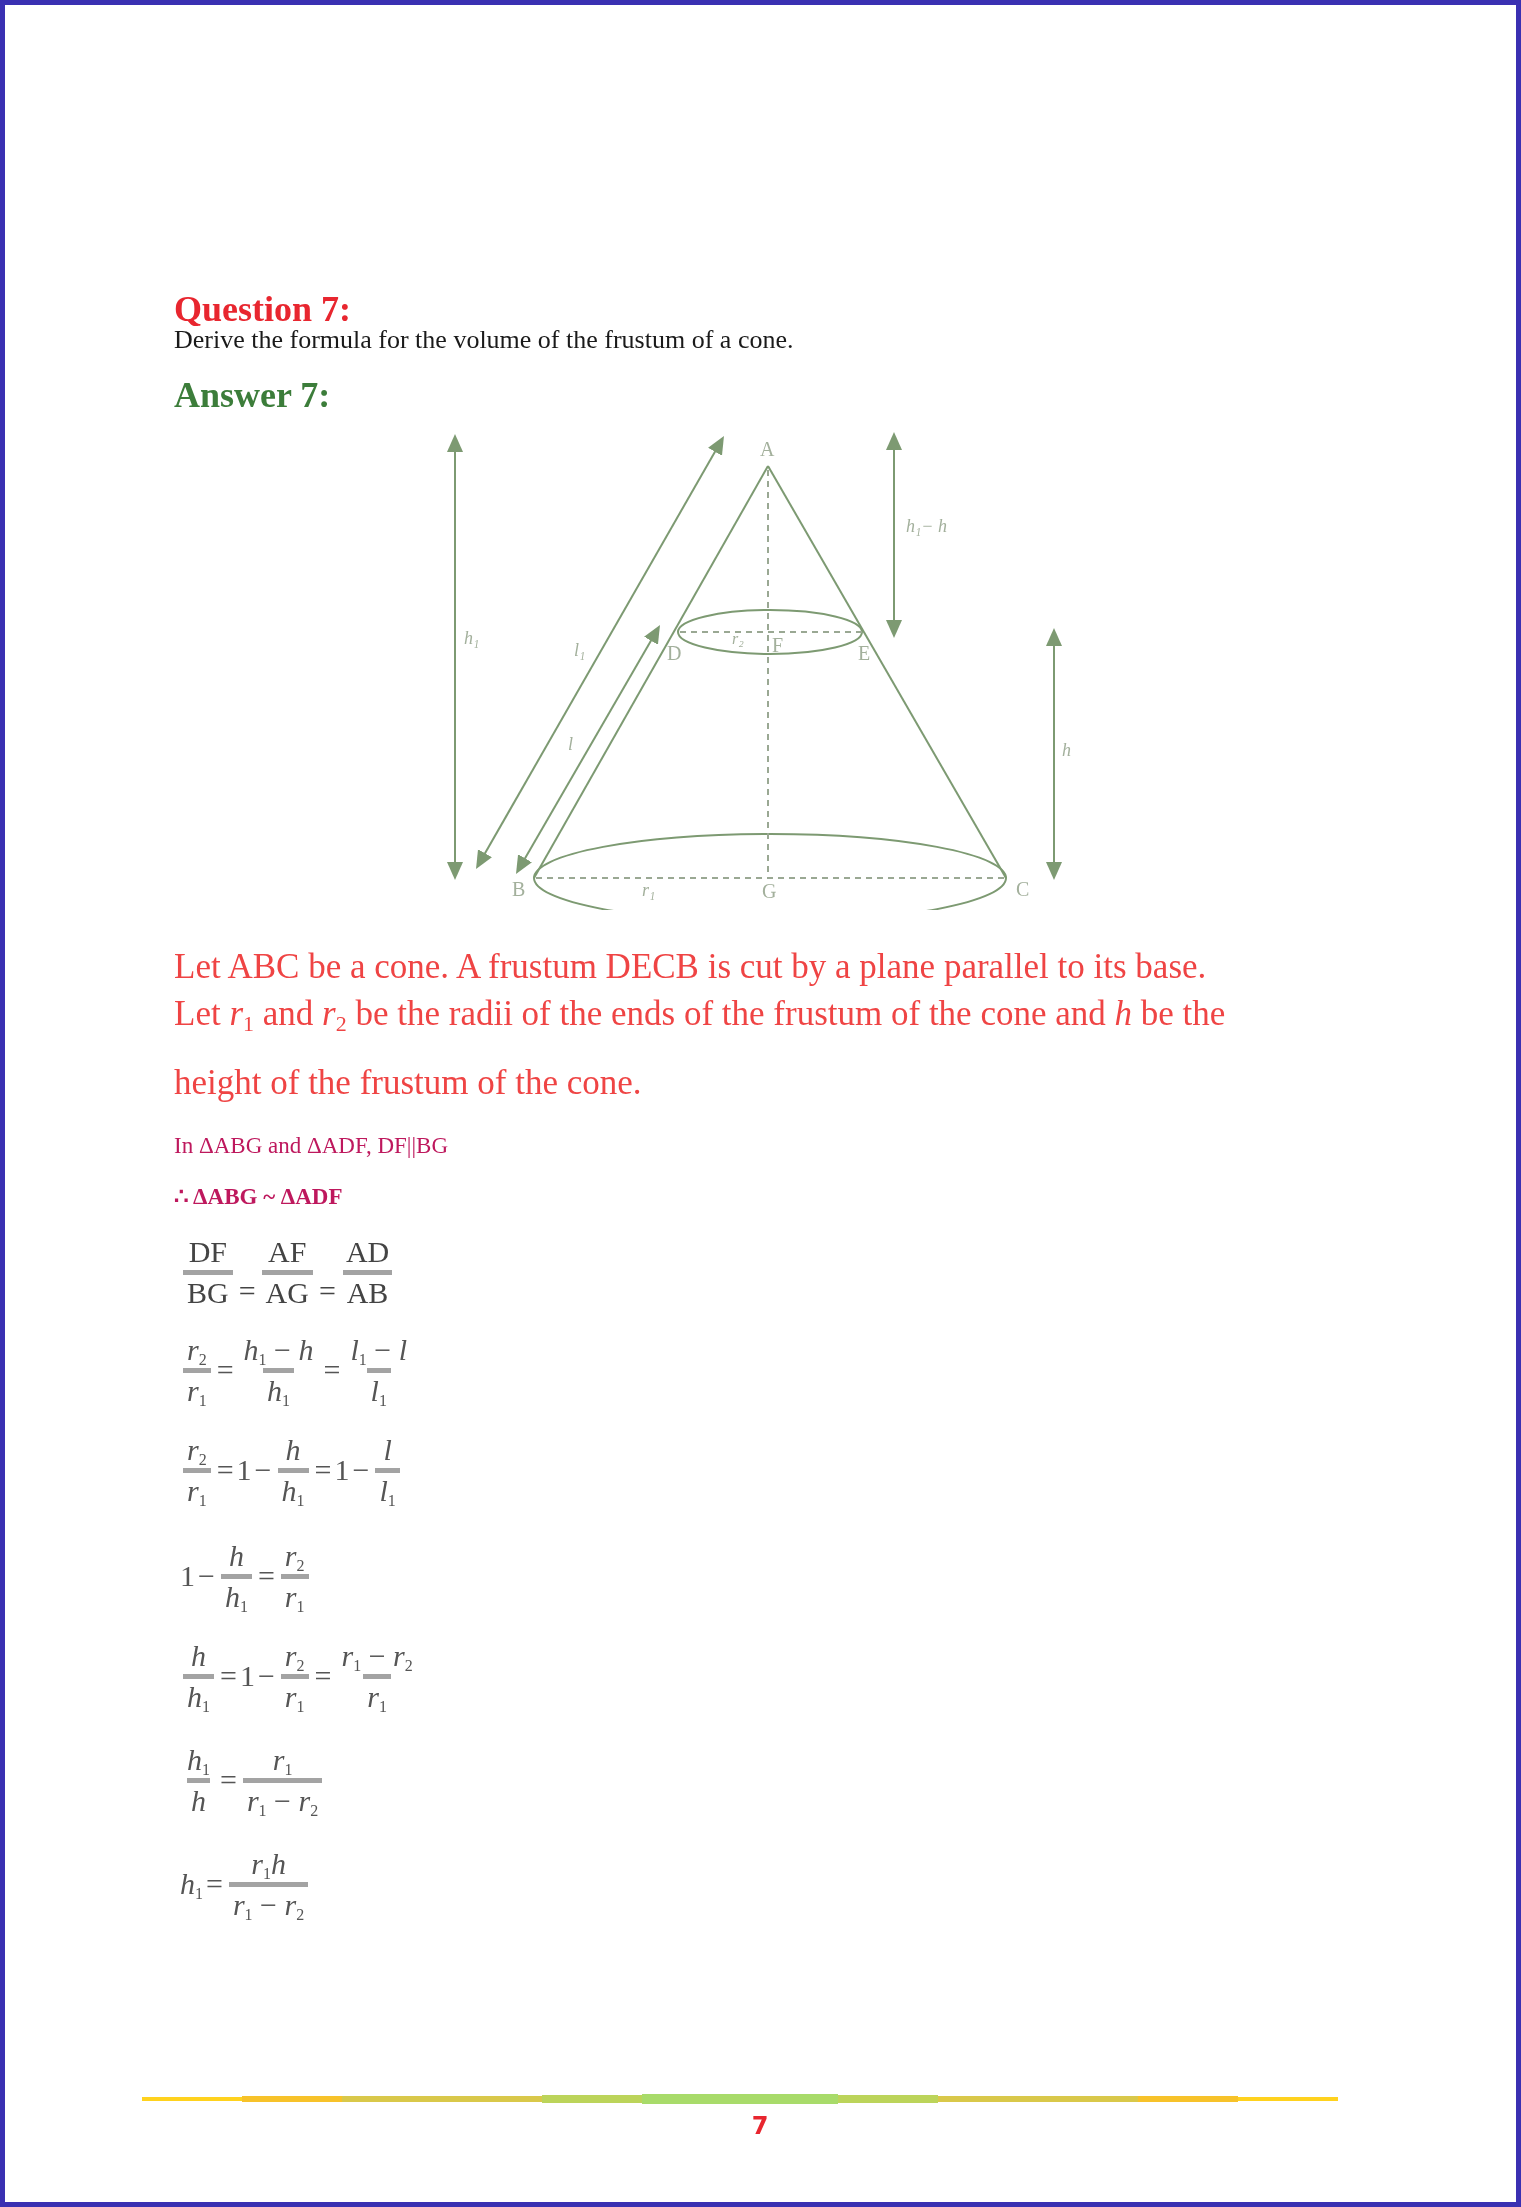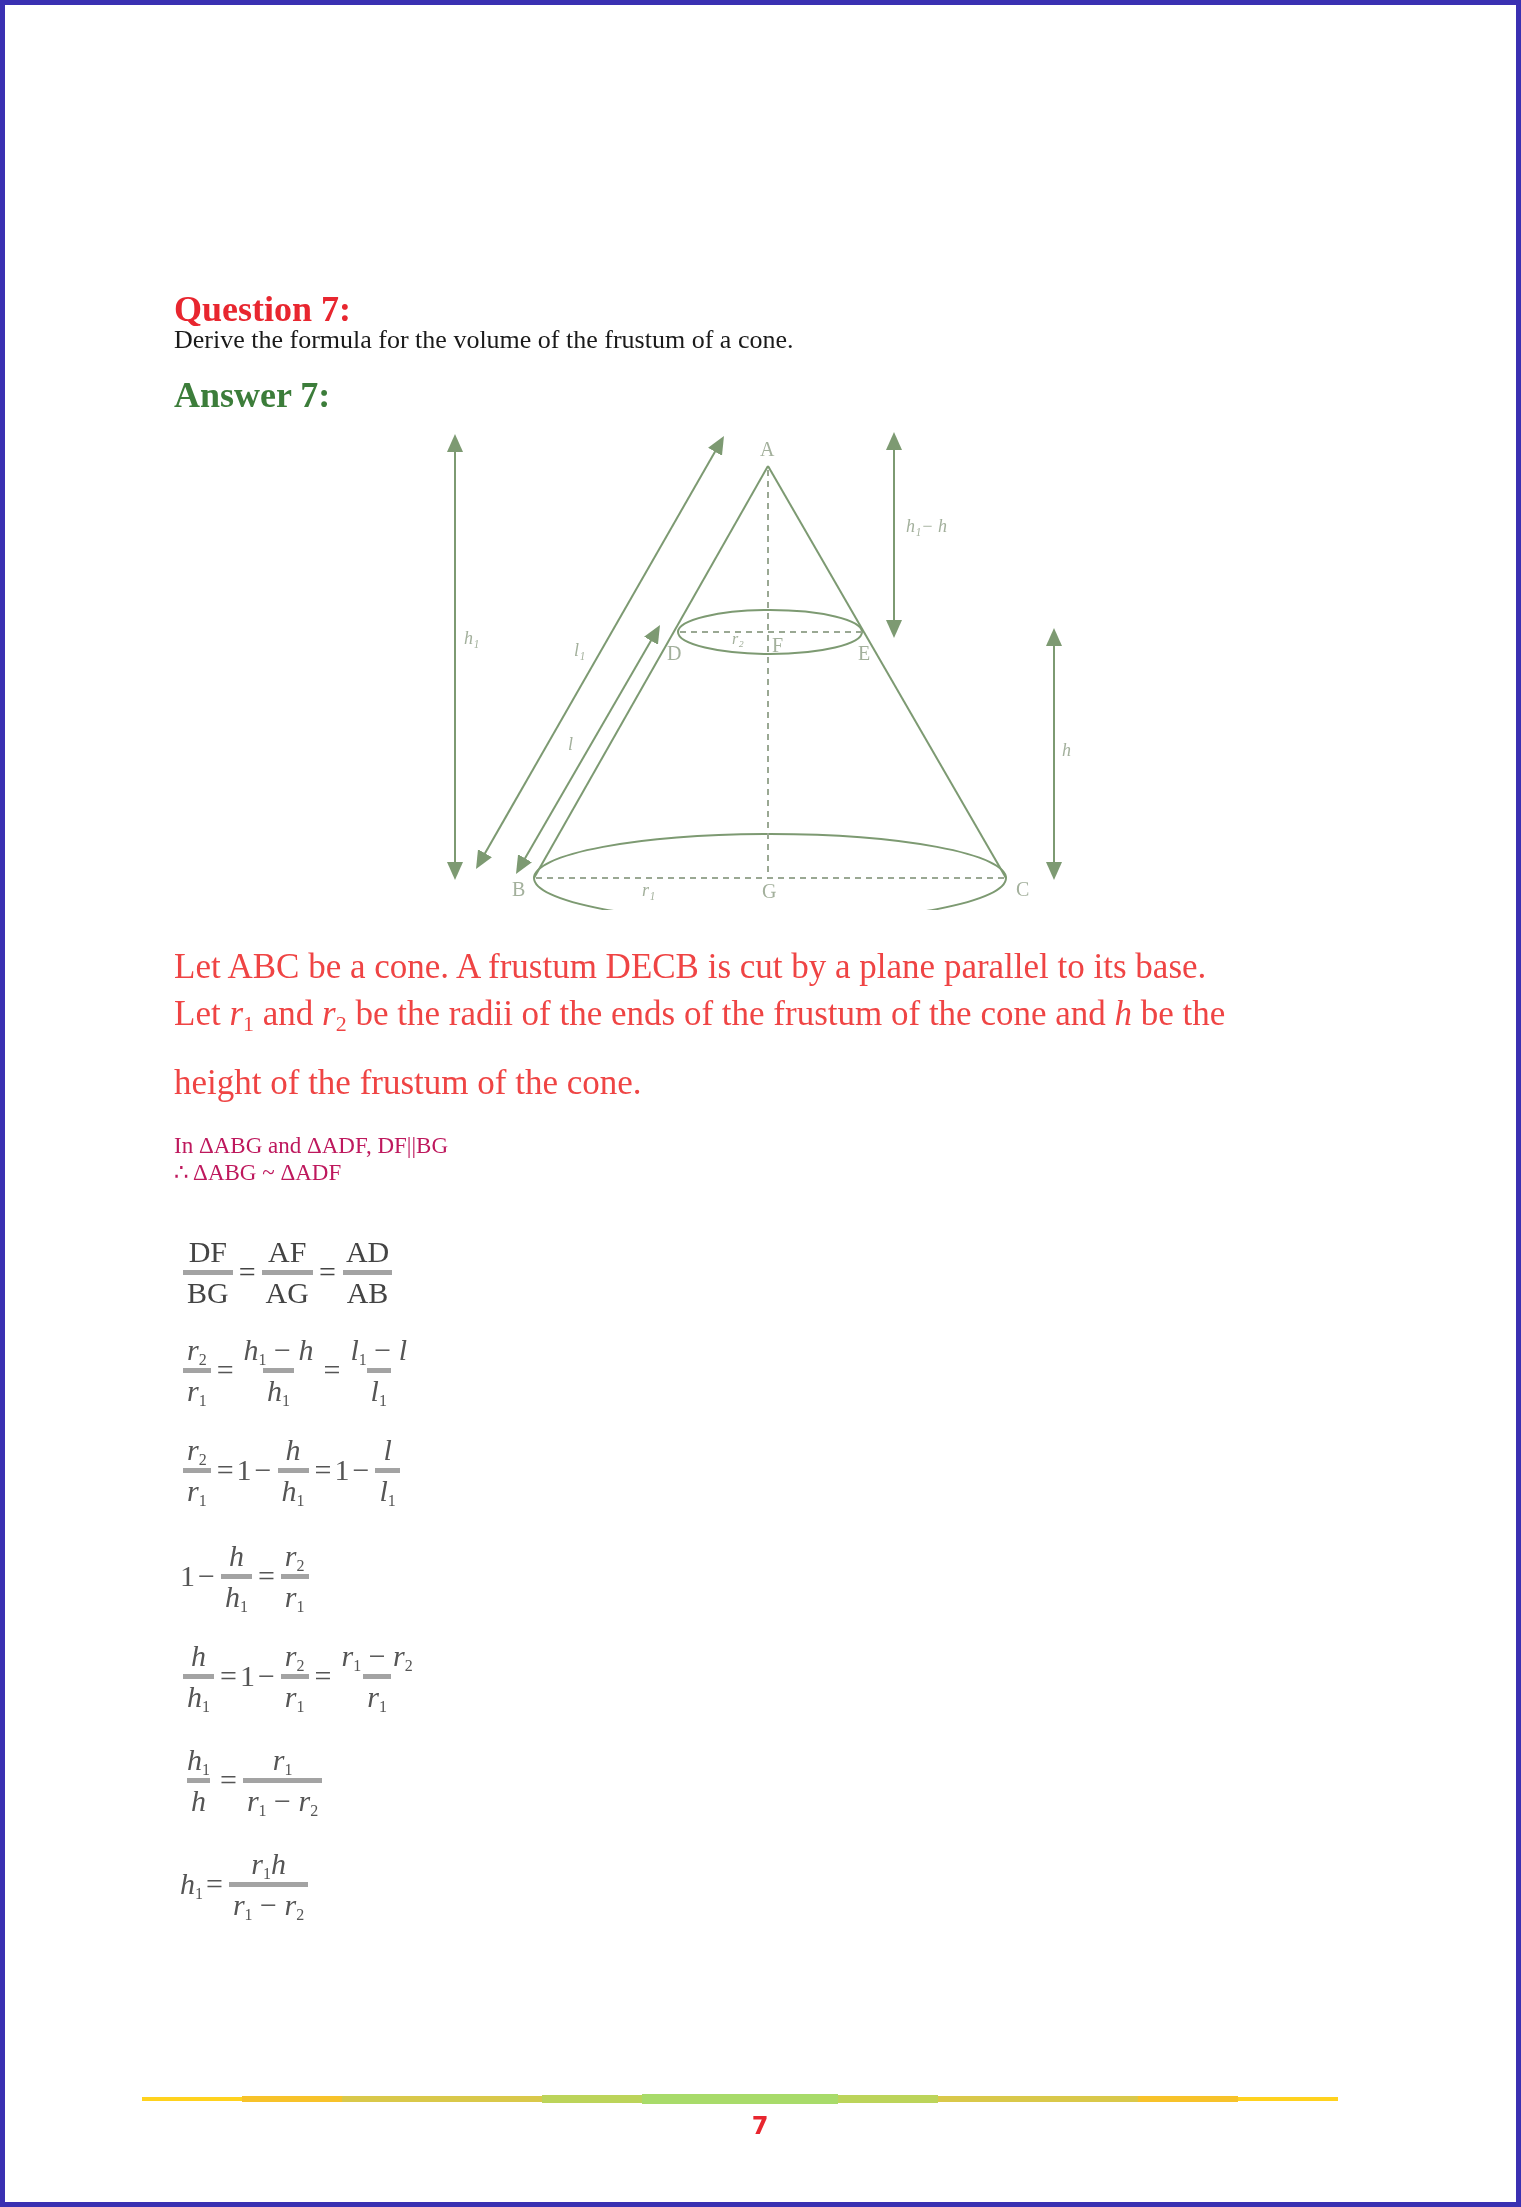--- a/index.html
+++ b/index.html
@@ -15,21 +15,21 @@
   .para i { font-style:italic; }
   .para sub { font-size:22px; vertical-align:-6px; line-height:0; }
   .math-line { position:absolute; left:174px; font-size:23px; color:#be185d; white-space:nowrap; }
   .eq { position:absolute; left:180px; display:flex; align-items:center; color:#555; font-family:"Liberation Serif","DejaVu Serif",serif; font-size:30px; }
   .eq .frac { display:inline-flex; flex-direction:column; align-items:center; margin:0 3px; }
   .eq .frac .num { padding:0 4px 2px; line-height:1.05; }
   .eq .frac .den { padding:2px 4px 0; line-height:1.05; border-top:5px solid #a3a3a3; }
   .eq .op { margin:0 3px; }
   .eq i { font-style:italic; }
   .eq sub { font-size:16px; vertical-align:-5px; line-height:0; }
-  .eq.upright { font-size:30px; color:#444; }
+  .eq.upright { font-size:30px; color:#444;align-items:flex-end; }
   .footer-rule { position:absolute; left:142px; top:2093px; width:1196px; height:12px; }
   .page-num { position:absolute; left:740px; top:2112px; width:40px; text-align:center; font-family:"DejaVu Sans","Liberation Sans",sans-serif; font-weight:bold; font-size:24px; color:#e8262f; }
 </style>
 </head>
 <body>
 
 <div class="page-border"></div>
 
 <div class="q-title serif">Question 7:</div>
 <div class="q-text serif">Derive the formula for the volume of the frustum of a cone.</div>
@@ -79,21 +79,21 @@
   <text x="568" y="750" font-size="18" font-style="italic">l</text>
   <text x="642" y="896" font-size="18" font-style="italic">r₁</text>
   <text x="732" y="644" font-size="16" font-style="italic">r₂</text>
 </svg>
 
 <div class="para serif" style="top:947px;">Let ABC be a cone. A frustum DECB is cut by a plane parallel to its base.</div>
 <div class="para serif" style="top:994px;"><span>Let </span><i>r</i><sub>1</sub><span> and </span><i>r</i><sub>2</sub><span> be the radii of the ends of the frustum of the cone and </span><i>h</i><span> be the</span></div>
 <div class="para serif" style="top:1063px;">height of the frustum of the cone.</div>
 
 <div class="math-line serif" style="top:1133px;">In ΔABG and ΔADF, DF||BG</div>
-<div class="math-line serif" style="top:1159px;">∴ ΔABG ~ ΔADF</div>
+<div class="math-line serif" style="top:1183px;font-weight:bold;">∴ ΔABG ~ ΔADF</div>
 
 <div class="eq upright" style="top:1236px;">
   <span class="frac">
       <span class="num">DF</span>
       <span class="den">BG</span>
     </span>
   <span class="op">=</span>
   <span class="frac">
       <span class="num">AF</span>
       <span class="den">AG</span>

